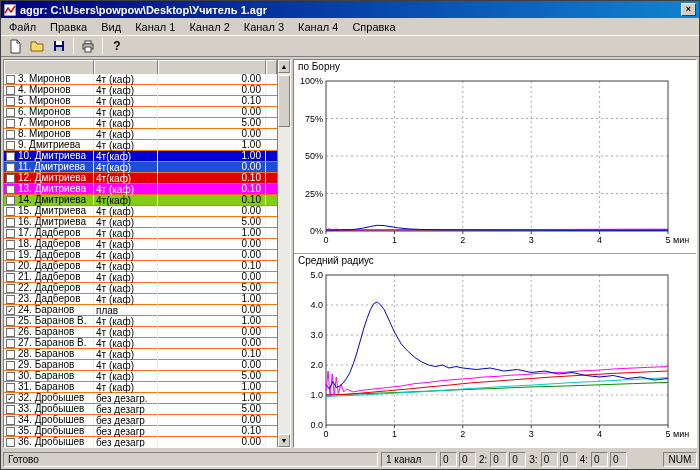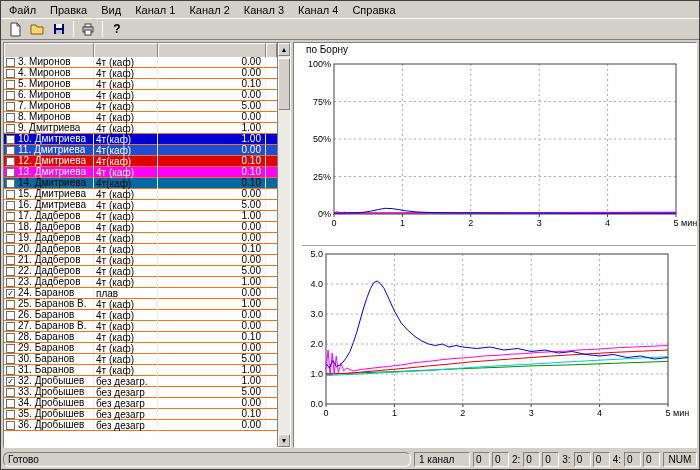--- a/index.html
+++ b/index.html
@@ -40,40 +40,48 @@
 
   
   .vscroll { width:13px; background:#eceae5; display:flex; flex-direction:column; flex:0 0 auto; border-left:1px solid #808080; }
   .sc-btn { height:13px; background:#d4d0c8; border:1px solid; border-color:#fff #808080 #808080 #fff; font-size:7px; line-height:11px; text-align:center; color:#000; flex:0 0 auto; }
   .sc-track { flex:1; position:relative; }
   .sc-thumb { position:absolute; top:2px; left:0; width:12px; height:52px; background:#d4d0c8; border:1px solid; border-color:#fff #808080 #808080 #fff; }
 
   
   .right { flex:1; background:#fff; border:1px solid; border-color:#808080 #fff #fff #808080; display:flex; flex-direction:column; min-width:0; }
   .chart-panel { flex:1; display:flex; flex-direction:column; padding:1px 2px; min-height:0; }
-  .chart-panel.first { border-bottom:1px solid #a0a0a0;margin-left:8px; }
+  .chart-panel.first { border-bottom:1px solid #a0a0a0; }
   .chart-title { font-size:10px; height:13px; flex:0 0 auto; padding-left:2px; }
   svg text { font-family:"Liberation Sans","DejaVu Sans",sans-serif; font-size:9px; fill:#000; }
 
   
   .statusbar { height:19px; display:flex; align-items:center; gap:3px; padding:1px 2px; font-size:10px; flex:0 0 auto; }
   .sb-panel { border:1px solid; border-color:#808080 #fff #fff #808080; height:15px; padding:0 4px; display:flex; align-items:center; white-space:nowrap; overflow:hidden; }
-  .sb-ready { flex:1;border-radius:6px; }
+  .sb-ready { flex:1; }
   .sb-device { width:100px; flex:0 0 auto; }
   .sb-channel { width:56px; flex:0 0 auto; }
   .sb-groups { display:flex; align-items:center; gap:2px; flex:0 0 auto; }
   .sb-lbl { padding:0 1px; }
   .sb-box { border:1px solid; border-color:#808080 #fff #fff #808080; width:17px; height:15px; display:flex; align-items:center; padding-left:2px; }
-  .sb-num { width:34px; flex:0 0 auto; justify-content:center; }
+  .sb-num { width:34px; flex:0 0 auto; justify-content:center;margin-left:33px; }
 </style>
 </head>
 <body>
 
 <div class="window">
 
+  <div class="titlebar">
+    <svg class="app-icon" viewBox="0 0 12 12">
+      <rect x="0" y="0" width="12" height="12" fill="#fff" stroke="#404040"></rect>
+      <polyline points="1,9 4,4 7,8 11,2" fill="none" stroke="#e00000" stroke-width="1.5"></polyline>
+    </svg>
+    <span class="title-text">aggr: C:\Users\powpow\Desktop\Учитель 1.agr</span>
+    <span class="tb-btn">×</span>
+  </div>
 
   <div class="menubar">
       <span class="menu-item">Файл</span>
       <span class="menu-item">Правка</span>
       <span class="menu-item">Вид</span>
       <span class="menu-item">Канал 1</span>
       <span class="menu-item">Канал 2</span>
       <span class="menu-item">Канал 3</span>
       <span class="menu-item">Канал 4</span>
       <span class="menu-item">Справка</span>
@@ -217,21 +225,21 @@
             </div>
             <div class="trow" style="background: rgb(255, 0, 255); color: rgb(255, 255, 255);">
               <div class="tc tc1">
                 <span class="cb"></span>
                 <span class="nm">13. Дмитриева</span>
               </div>
               <div class="tc tc2">4т (каф)</div>
               <div class="tc tc3">0.10</div>
               <div class="tc tc4"></div>
             </div>
-            <div class="trow" style="background: #0369a1; color: rgb(0, 0, 0);">
+            <div class="trow" style="background: #84cc16; color: rgb(0, 0, 0);">
               <div class="tc tc1">
                 <span class="cb"></span>
                 <span class="nm">14. Дмитриева</span>
               </div>
               <div class="tc tc2">4т(каф)</div>
               <div class="tc tc3">0.10</div>
               <div class="tc tc4"></div>
             </div>
             <div class="trow">
               <div class="tc tc1">
@@ -473,20 +481,21 @@
             <text x="377" y="169">мин</text>
             <rect x="30" y="7" width="342" height="150" fill="none" stroke="#404040"></rect>
             <polyline points="30.0,156.3 98.4,156.2 166.8,156.1 235.2,155.9 303.6,155.9 372.0,155.8" fill="none" stroke="#009000" stroke-width="1"></polyline>
             <polyline points="30.0,156.4 98.4,156.3 166.8,156.1 235.2,156.1 303.6,155.9 372.0,155.8" fill="none" stroke="#00cccc" stroke-width="1"></polyline>
             <polyline points="30.0,156.3 98.4,156.1 166.8,155.9 235.2,155.8 303.6,155.7 372.0,155.5" fill="none" stroke="#e00000" stroke-width="1"></polyline>
             <polyline points="30.0,155.8 33.4,154.6 36.8,156.1 40.3,155.1 43.7,155.9 50.5,155.8 64.2,155.9 98.4,155.8 166.8,155.7 235.2,155.5 303.6,155.3 372.0,155.2" fill="none" stroke="#ff00ff" stroke-width="1"></polyline>
             <polyline points="30.0,156.1 43.7,155.9 53.9,155.7 60.8,155.1 67.6,154.0 74.5,152.5 81.3,151.3 88.1,151.6 95.0,152.7 101.8,153.8 112.1,154.9 125.8,155.5 146.3,155.8 166.8,155.9 201.0,156.1 235.2,156.1 269.4,156.3 303.6,156.3 337.8,156.3 372.0,156.3" fill="none" stroke="#0000d4" stroke-width="1"></polyline>
           </svg>
       </div>
       <div class="chart-panel">
+        <div class="chart-title">Средний радиус</div>
         <svg width="398" height="172">
             <text x="27" y="10.0" text-anchor="end">5.0</text>
             <line x1="30" y1="37.0" x2="372" y2="37.0" stroke="#a8a8a8" stroke-width="1" stroke-dasharray="2,3"></line>
             <text x="27" y="40.0" text-anchor="end">4.0</text>
             <line x1="30" y1="67.0" x2="372" y2="67.0" stroke="#a8a8a8" stroke-width="1" stroke-dasharray="2,3"></line>
             <text x="27" y="70.0" text-anchor="end">3.0</text>
             <line x1="30" y1="97.0" x2="372" y2="97.0" stroke="#a8a8a8" stroke-width="1" stroke-dasharray="2,3"></line>
             <text x="27" y="100.0" text-anchor="end">2.0</text>
             <line x1="30" y1="127.0" x2="372" y2="127.0" stroke="#a8a8a8" stroke-width="1" stroke-dasharray="2,3"></line>
             <text x="27" y="130.0" text-anchor="end">1.0</text>

